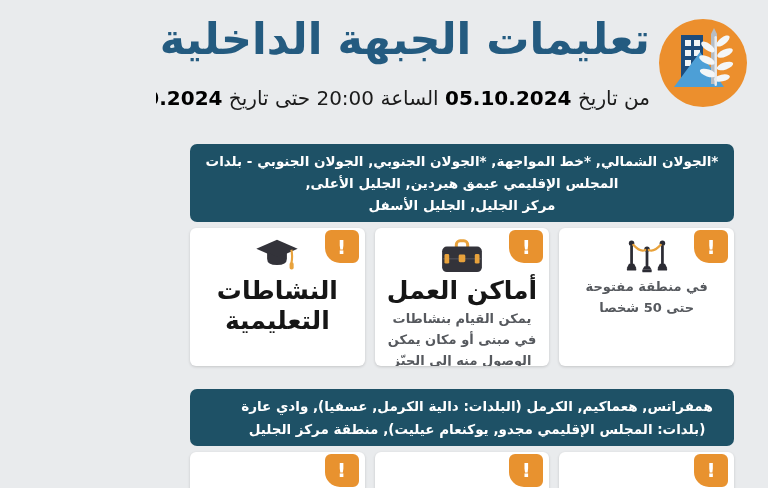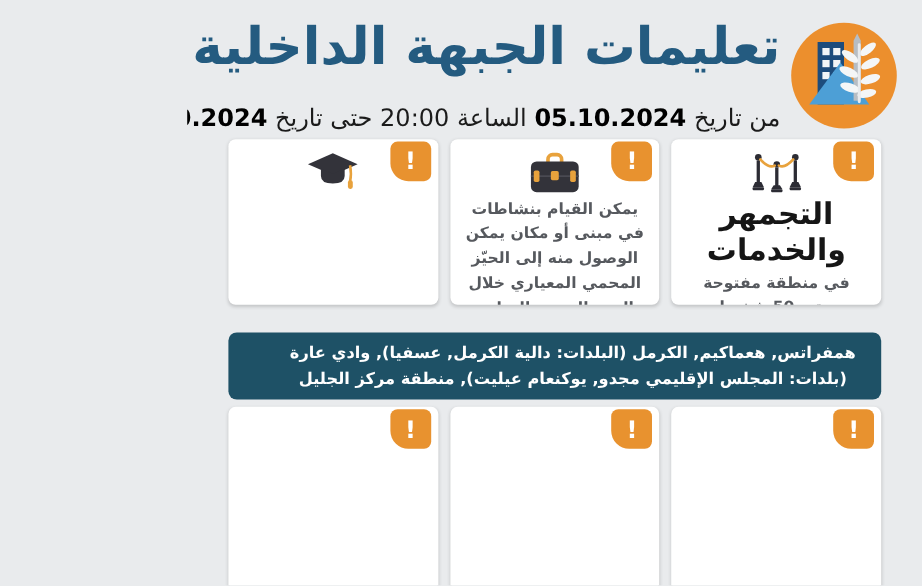--- a/index.html
+++ b/index.html
@@ -76,20 +76,24 @@
         <rect x="56.5" y="18" width="2.4" height="50" rx="1.2" fill="#e8ebee"></rect>
       </g>
     </svg>
     <div class="page-title">تعليمات الجبهة الداخلية</div>
     <div class="subtitle">
       <span>من تاريخ </span><span class="date" dir="ltr">05.10.2024</span><span> الساعة 20:00 حتى تاريخ </span><span class="date" dir="ltr">07.10.2024</span><span> الساعة 20:00</span>
     </div>
   </div>
 
   <section class="section-1">
+    <div class="region-banner">
+      <div>*الجولان الشمالي, *خط المواجهة, *الجولان الجنوبي, الجولان الجنوبي - بلدات المجلس الإقليمي عيمق هيردين, الجليل الأعلى,</div>
+      <div>مركز الجليل, الجليل الأسفل</div>
+    </div>
 
     <div class="cards">
 
       <div class="card">
         <div class="alert-badge">
             <span>!</span>
           </div>
         <div class="card-icon">
           <svg width="52" height="36" viewBox="0 0 52 42">
             <g fill="#2c2c34">
@@ -103,58 +107,59 @@
                 <rect x="38.5" y="35" width="11" height="3" rx="1"></rect>
               <circle cx="26" cy="13" r="3.2"></circle>
                 <rect x="24.4" y="16" width="3.2" height="19"></rect>
                 <polygon points="20.5,37 31.5,37 29,33 23,33"></polygon>
                 <rect x="20.5" y="37" width="11" height="3" rx="1"></rect>
             </g>
             <path d="M10,8 Q18,17 24,14" fill="none" stroke="#e8a23c" stroke-width="2.6" stroke-linecap="round"></path>
             <path d="M28,14 Q34,17 42,8" fill="none" stroke="#e8a23c" stroke-width="2.6" stroke-linecap="round"></path>
           </svg>
         </div>
-        <div class="card-title">التجمهر والخدمات</div>
         <div class="card-body">
           <div>في منطقة مفتوحة حتى 50 شخصا</div>
 
         </div>
       </div>
 
       <div class="card">
         <div class="alert-badge">
             <span>!</span>
           </div>
         <div class="card-icon">
           <svg width="46" height="36" viewBox="0 0 46 38">
             <path d="M17,10 v-3 a4,4 0 0 1 4,-4 h4 a4,4 0 0 1 4,4 v3" fill="none" stroke="#e8a23c" stroke-width="3.2"></path>
             <rect x="2" y="9" width="42" height="27" rx="5" fill="#33333a"></rect>
             <line x1="2" y1="22" x2="44" y2="22" stroke="#4a4a52" stroke-width="1.6"></line>
             <rect x="4.5" y="17" width="5" height="10" rx="1.5" fill="#e8a23c"></rect>
             <rect x="36.5" y="17" width="5" height="10" rx="1.5" fill="#e8a23c"></rect>
             <rect x="19.5" y="17.5" width="7" height="8" rx="1.5" fill="#e8a23c"></rect>
           </svg>
         </div>
+        <div class="card-title">أماكن العمل</div>
         <div class="card-body">
           <div>يمكن القيام بنشاطات في مبنى أو مكان يمكن الوصول منه إلى الحيّز المحمي المعياري خلال المدة الزمنية المتاحة للاحتماء.</div>
         </div>
       </div>
 
       <div class="card">
         <div class="alert-badge">
             <span>!</span>
           </div>
         <div class="card-icon">
           <svg width="50" height="36" viewBox="0 0 50 40">
             <polygon points="25,2 48,12 25,22 2,12" fill="#33333a"></polygon>
             <path d="M14,16 v7 q0,7 11,7 q11,0 11,-7 v-7 l-11,5 z" fill="#33333a"></path>
             <path d="M41,13 q1.5,8 0,15" fill="none" stroke="#e8a23c" stroke-width="2.4"></path>
             <rect x="39" y="27" width="4.5" height="8" rx="2" fill="#e8a23c"></rect>
           </svg>
         </div>
+        <div class="card-title">النشاطات التعليمية</div>
 
       </div>
 
     </div>
   </section>
 
   <section class="section-2">
     <div class="region-banner">
       <div>همفراتس, هعماكيم, الكرمل (البلدات: دالية الكرمل, عسفيا), وادي عارة (بلدات: المجلس الإقليمي مجدو, يوكنعام عيليت), منطقة مركز الجليل</div>
     </div>

